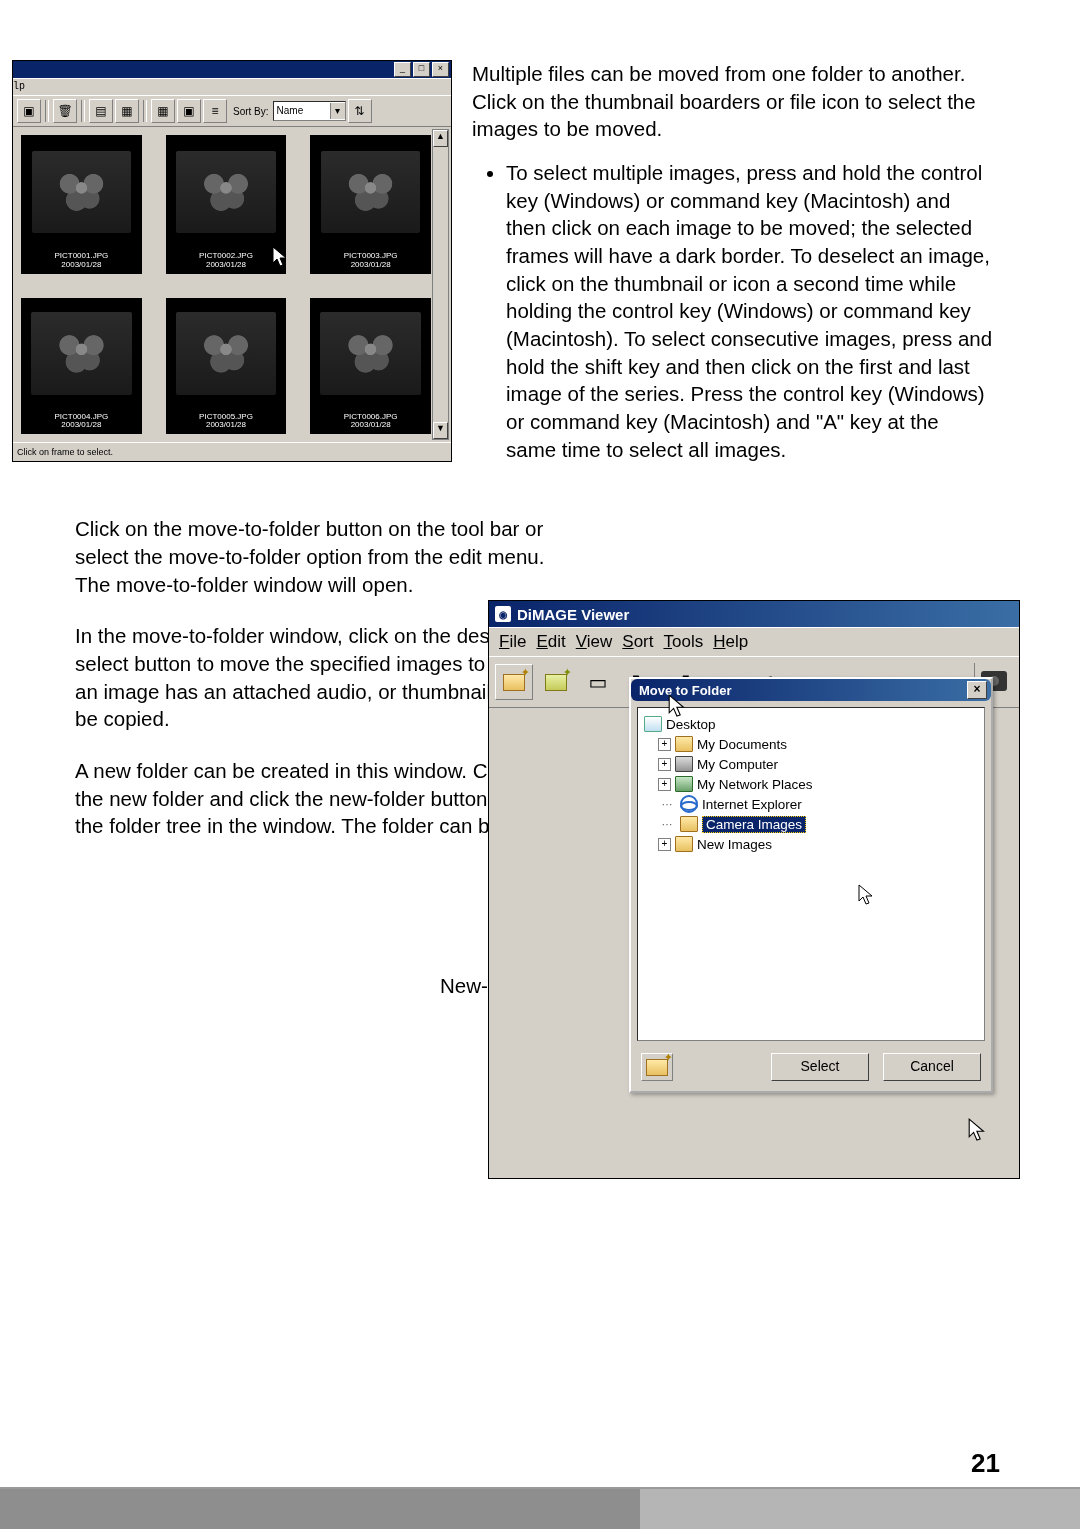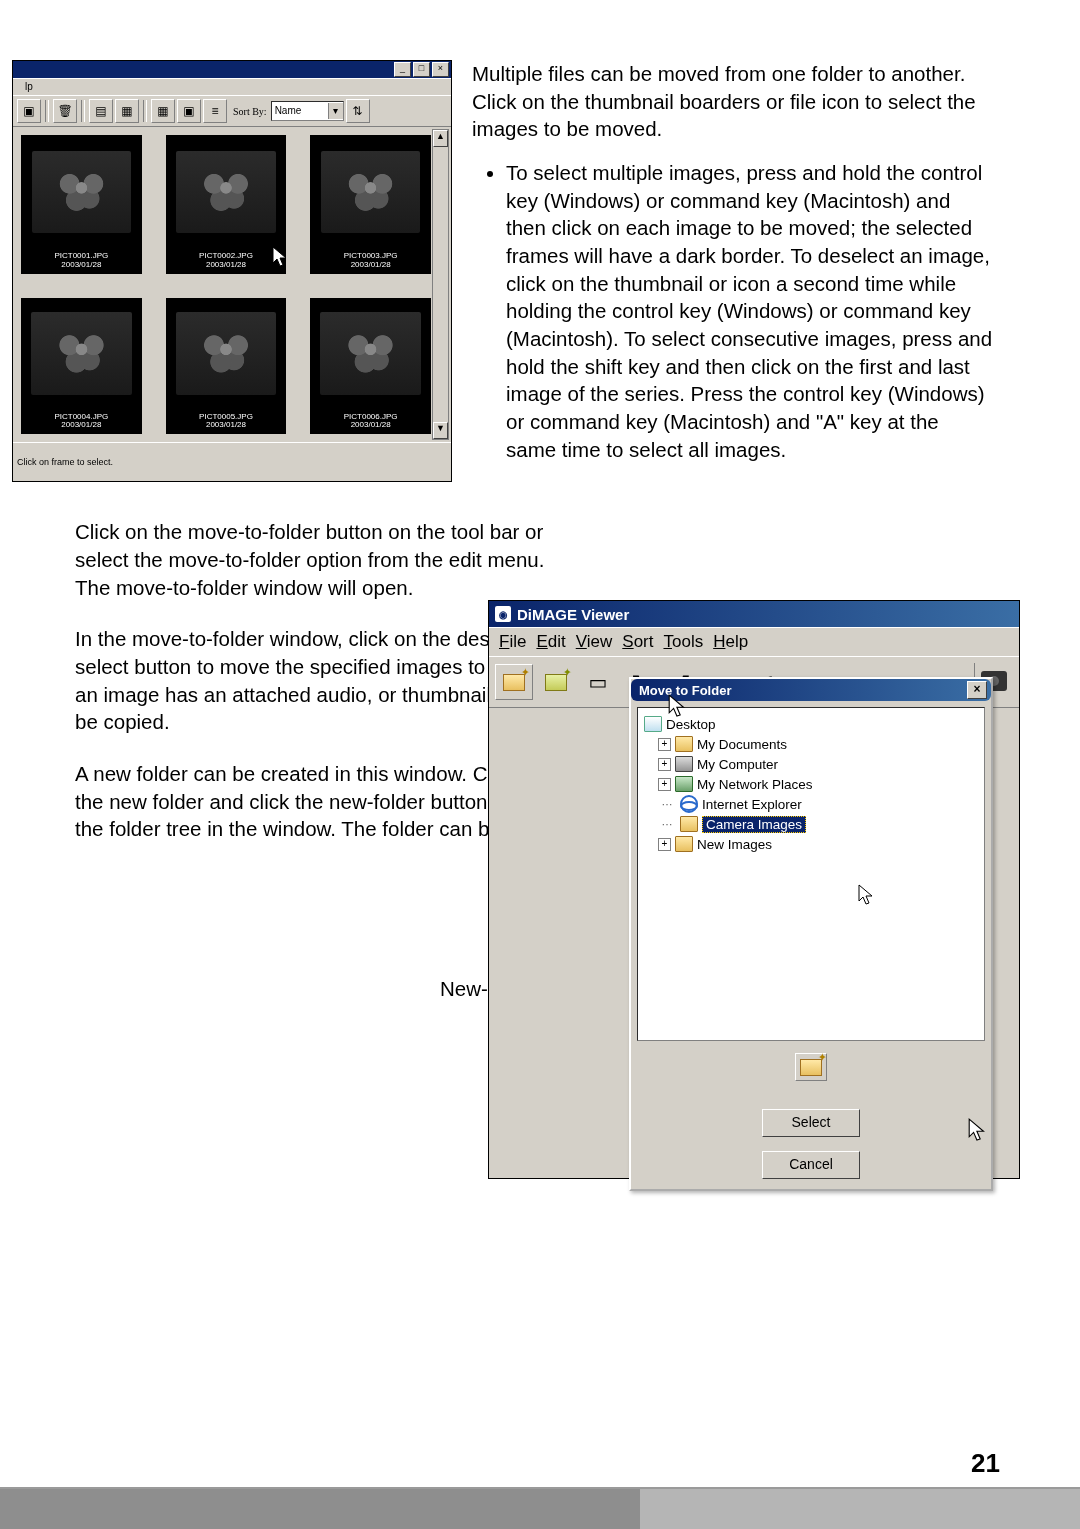--- a/index.html
+++ b/index.html
@@ -62,23 +62,24 @@
     border:1px solid #fff;
     border-right-color:#404040;
     border-bottom-color:#404040;
     font-size:9px; line-height:11px; text-align:center;
     font-family: sans-serif;
   }
   .thumb-menubar {
     height: 16px;
     background:#d4d0c8;
     border-top:1px solid #fff;
-    padding-left:12px;
+    padding-left:0;
     font-size:10px;
     line-height:16px;
+    font-family:Liberation Mono, monospace;
   }
   .thumb-toolbar {
     display:flex;
     align-items:center;
     gap:2px;
     padding:3px 4px;
     background:#d4d0c8;
     border-top:1px solid #fff;
     border-bottom:1px solid #808080;
   }
@@ -90,21 +91,21 @@
     background:#d4d0c8;
     display:flex; align-items:center; justify-content:center;
     font-size:12px;
   }
   .tool-sep {
     width:2px; height:22px;
     border-left:1px solid #808080;
     border-right:1px solid #fff;
     margin:0 2px;
   }
-  .sortby-label { font-size:10px; margin-left:4px;font-family:Liberation Serif, serif; }
+  .sortby-label { font-size:10px; margin-left:4px; }
   .sortby-select {
     width:68px; height:18px;
     background:#fff;
     border:1px inset #808080;
     font-size:10px;
     padding-left:3px;
     line-height:16px;
     margin-left:2px;
     display:flex; justify-content:space-between; align-items:center;
   }
@@ -152,21 +153,21 @@
   .thumb-scrollbar {
     position:absolute; right:2px; top:2px; bottom:2px; width:15px;
     background:#d4d0c8;
     border:1px solid #808080;
     display:flex; flex-direction:column; justify-content:space-between;
   }
   .sb-btn { height:15px; background:#d4d0c8; border:1px solid #fff; border-right-color:#404040; border-bottom-color:#404040; text-align:center; font-size:9px;}
   .thumb-statusbar {
     border-top:1px solid #fff;
     font-size:9px;
-    padding:14px 4px;
+    padding:4px 4px;
     background:#d4d0c8;
   }
   .cursor-arrow {
     position:absolute;
     width:20px; height:24px;
     pointer-events:none;
   }
   .cursor-arrow svg { width:100%; height:100%; }
 
   
@@ -318,21 +319,20 @@
   .ico-network { background: linear-gradient(#c8e8c8,#6aa06a); border:1px solid #2a6a2a; border-radius:1px;}
   .ico-ie { width:14px; height:14px; border:2px solid #2a6acc; border-radius:50%; position:relative; background:#fff;}
   .ico-ie::after { content:""; position:absolute; width:14px; height:6px; border:2px solid #2a6acc; border-radius:50%; top:4px; left:-2px;}
   .tree-label { }
   .tree-label.selected { background:#0a246a; color:#fff; padding:0 3px; border:1px dotted #ffcc00;}
   .dlg-buttons {
     display:flex;
     align-items:center;
     gap:14px;
     padding:6px 10px 10px 10px;
-    flex-direction:column;
   }
   .dlg-newfolder-ico {
     width:30px; height:26px;
     border:1px solid #fff;
     border-right-color:#808080;
     border-bottom-color:#808080;
     display:flex; align-items:center; justify-content:center;
     background:#d4d0c8;
   }
   .sparkle-folder {

